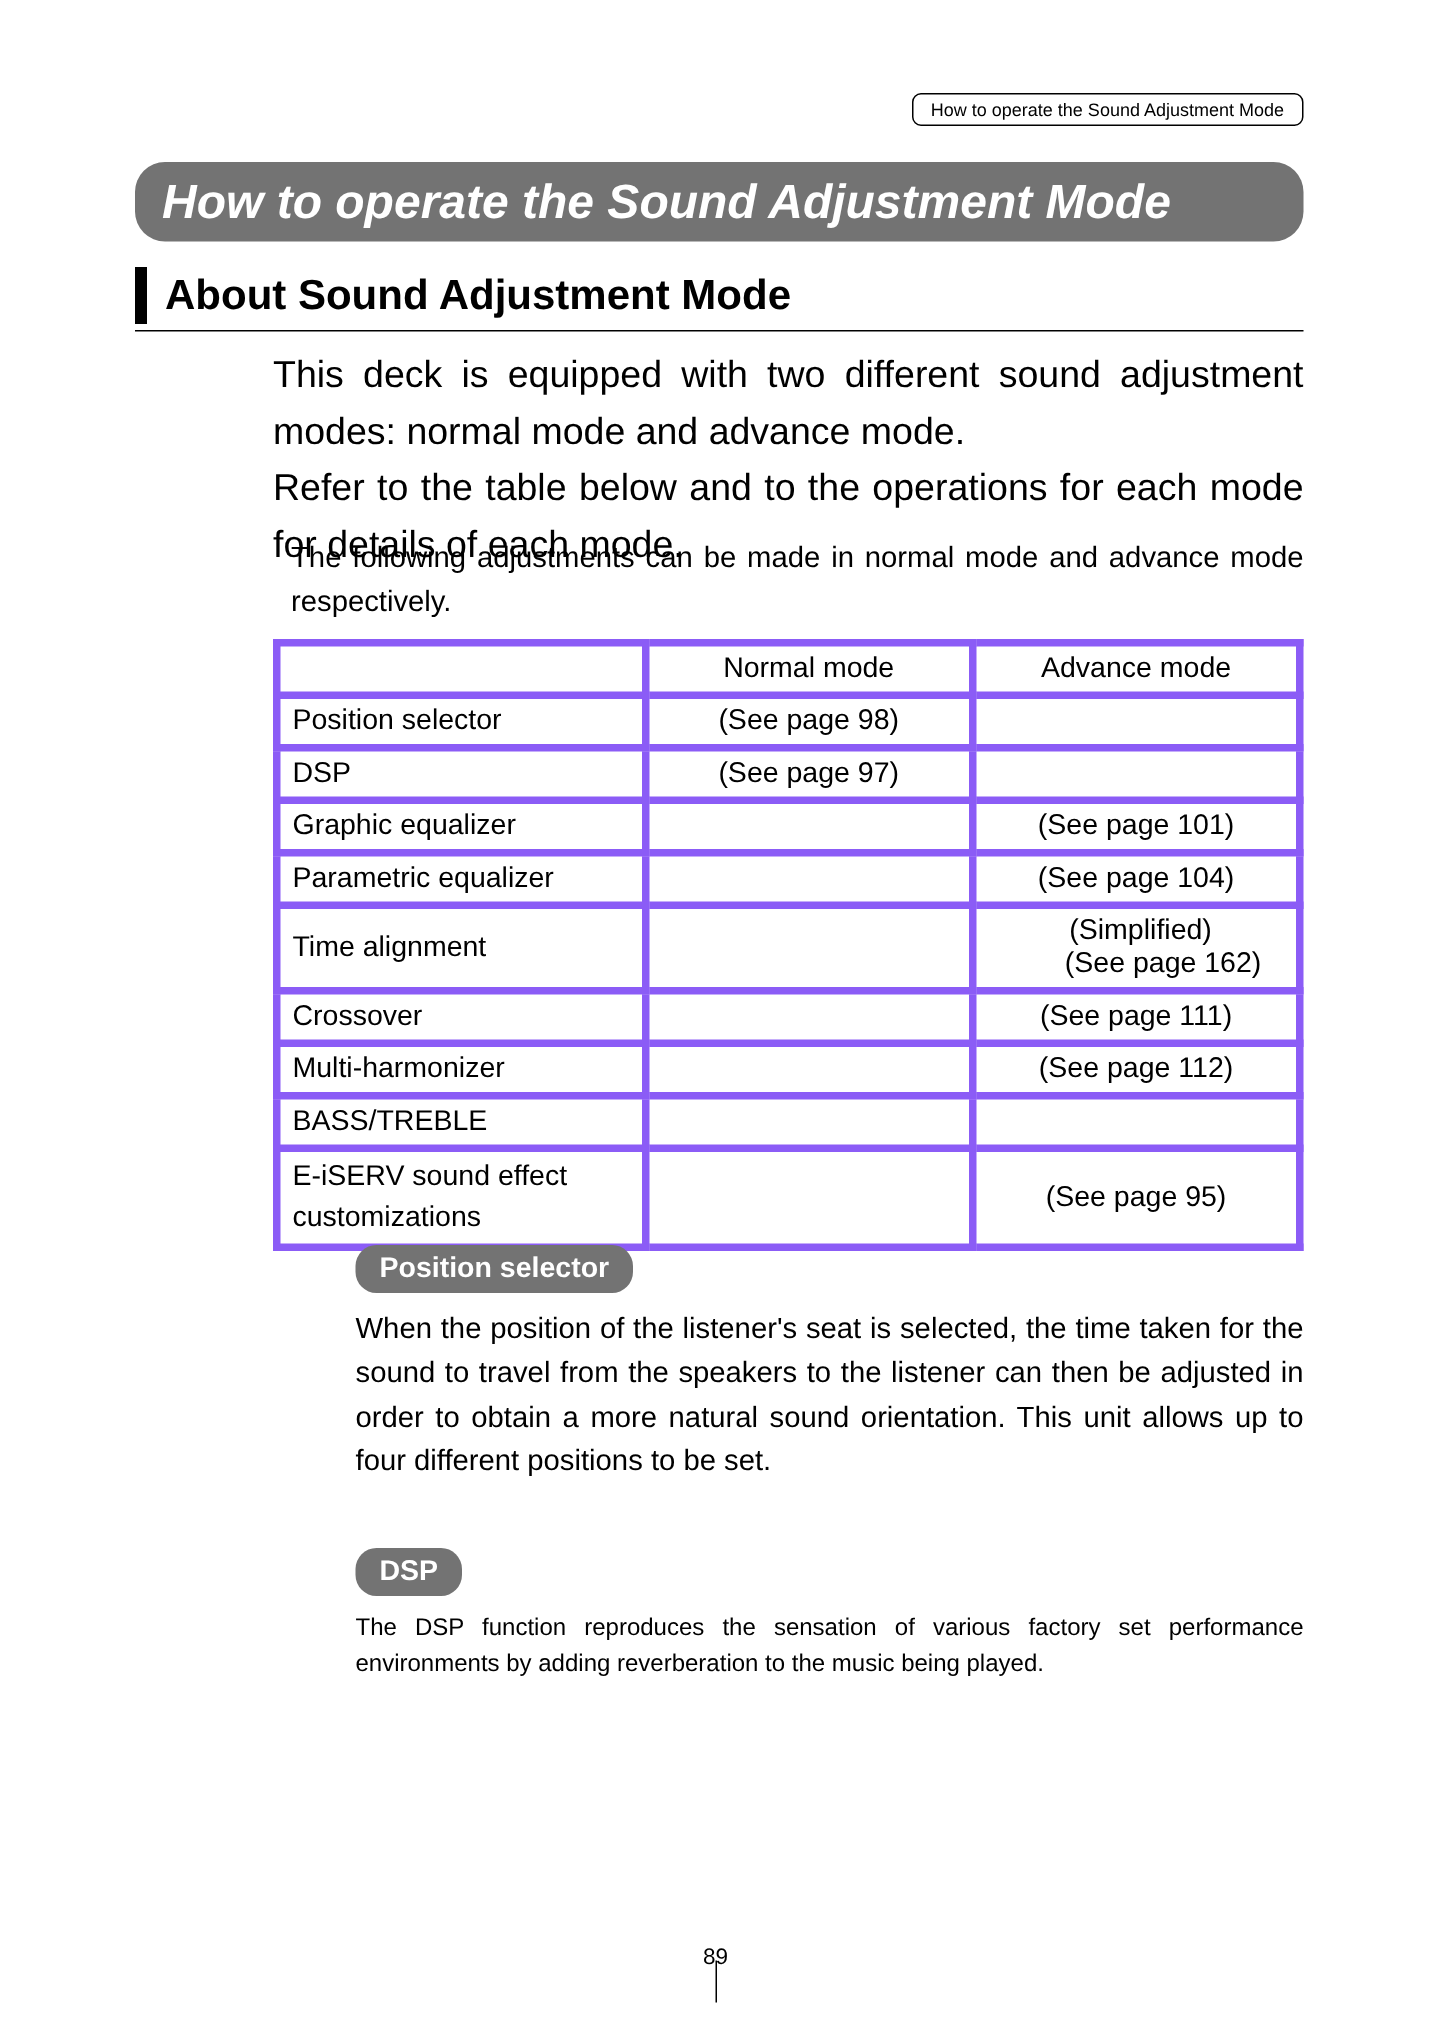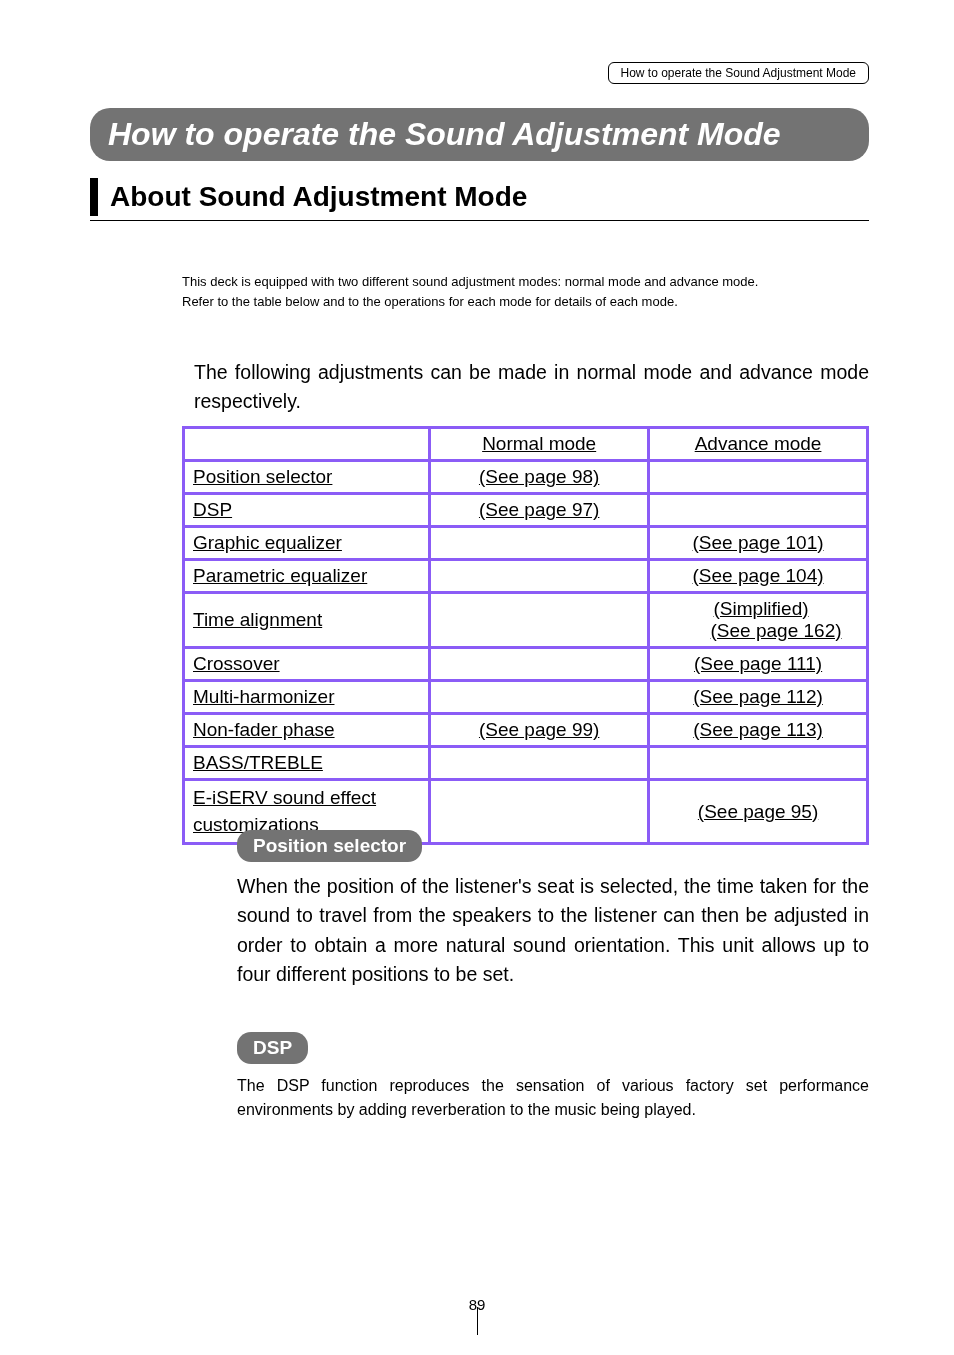--- a/index.html
+++ b/index.html
@@ -59,24 +59,23 @@
     top: 220px;
     left: 90px;
     right: 85px;
     border-bottom: 1px solid #000;
   }
   .intro-block {
     position: absolute;
     top: 232px;
     left: 182px;
     right: 85px;
-    font-size: 13px;
-    line-height: 1.5;
-    text-align: justify;
-    margin-top: 40px;
+    font-size: 25px;
+    line-height: 1.5;
+    text-align: justify;
   }
   .intro-block p {
     margin-bottom: 0;
   }
   .intro2-block {
     position: absolute;
     top: 358px;
     left: 182px;
     right: 85px;
     font-size: 19.5px;
@@ -89,24 +88,23 @@
     top: 426px;
     left: 182px;
     right: 85px;
   }
   table {
     border-collapse: collapse;
     width: 100%;
     font-size: 19px;
   }
   table td {
-    border: 3px solid #8b5cf6;
+    border: 5px solid #8b5cf6;
     padding: 4px 8px;
     vertical-align: middle;
-    text-decoration: underline;
   }
   .col1 { width: 36%; text-align: left; }
   .col2 { width: 32%; text-align: center; }
   .col3 { width: 32%; text-align: center; }
   .tall-cell {
     line-height: 1.4;
   }
   .simplified {
     text-align: center;
     padding-left: 14px;
@@ -228,25 +226,20 @@
       <td class="col1">Crossover</td>
       <td class="col2"></td>
       <td class="col3">(See page 111)</td>
     </tr>
     <tr>
       <td class="col1">Multi-harmonizer</td>
       <td class="col2"></td>
       <td class="col3">(See page 112)</td>
     </tr>
     <tr>
-      <td class="col1">Non-fader phase</td>
-      <td class="col2">(See page 99)</td>
-      <td class="col3">(See page 113)</td>
-    </tr>
-    <tr>
       <td class="col1">BASS/TREBLE</td>
       <td class="col2"></td>
       <td class="col3"></td>
     </tr>
     <tr>
       <td class="col1 tall-cell">E-iSERV sound effect customizations</td>
       <td class="col2"></td>
       <td class="col3">(See page 95)</td>
     </tr>
   </tbody>

